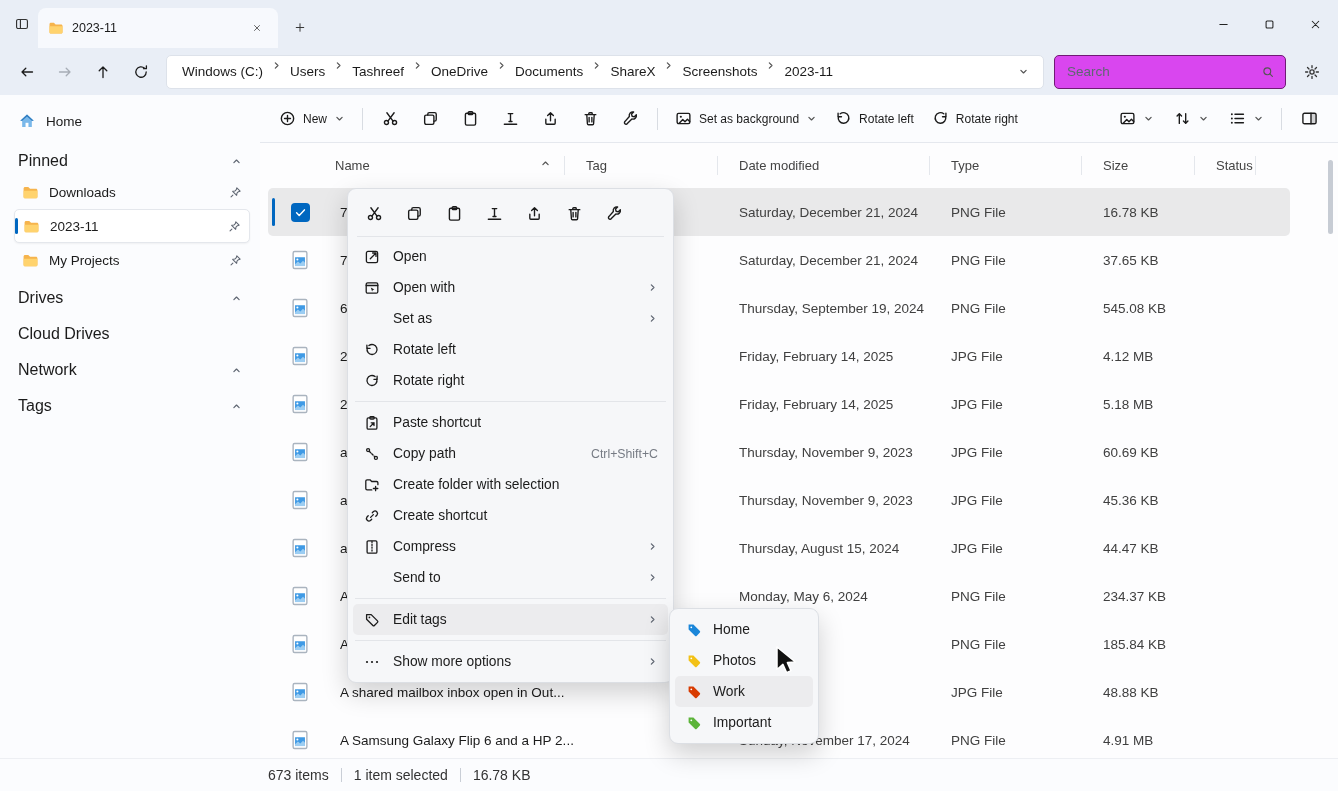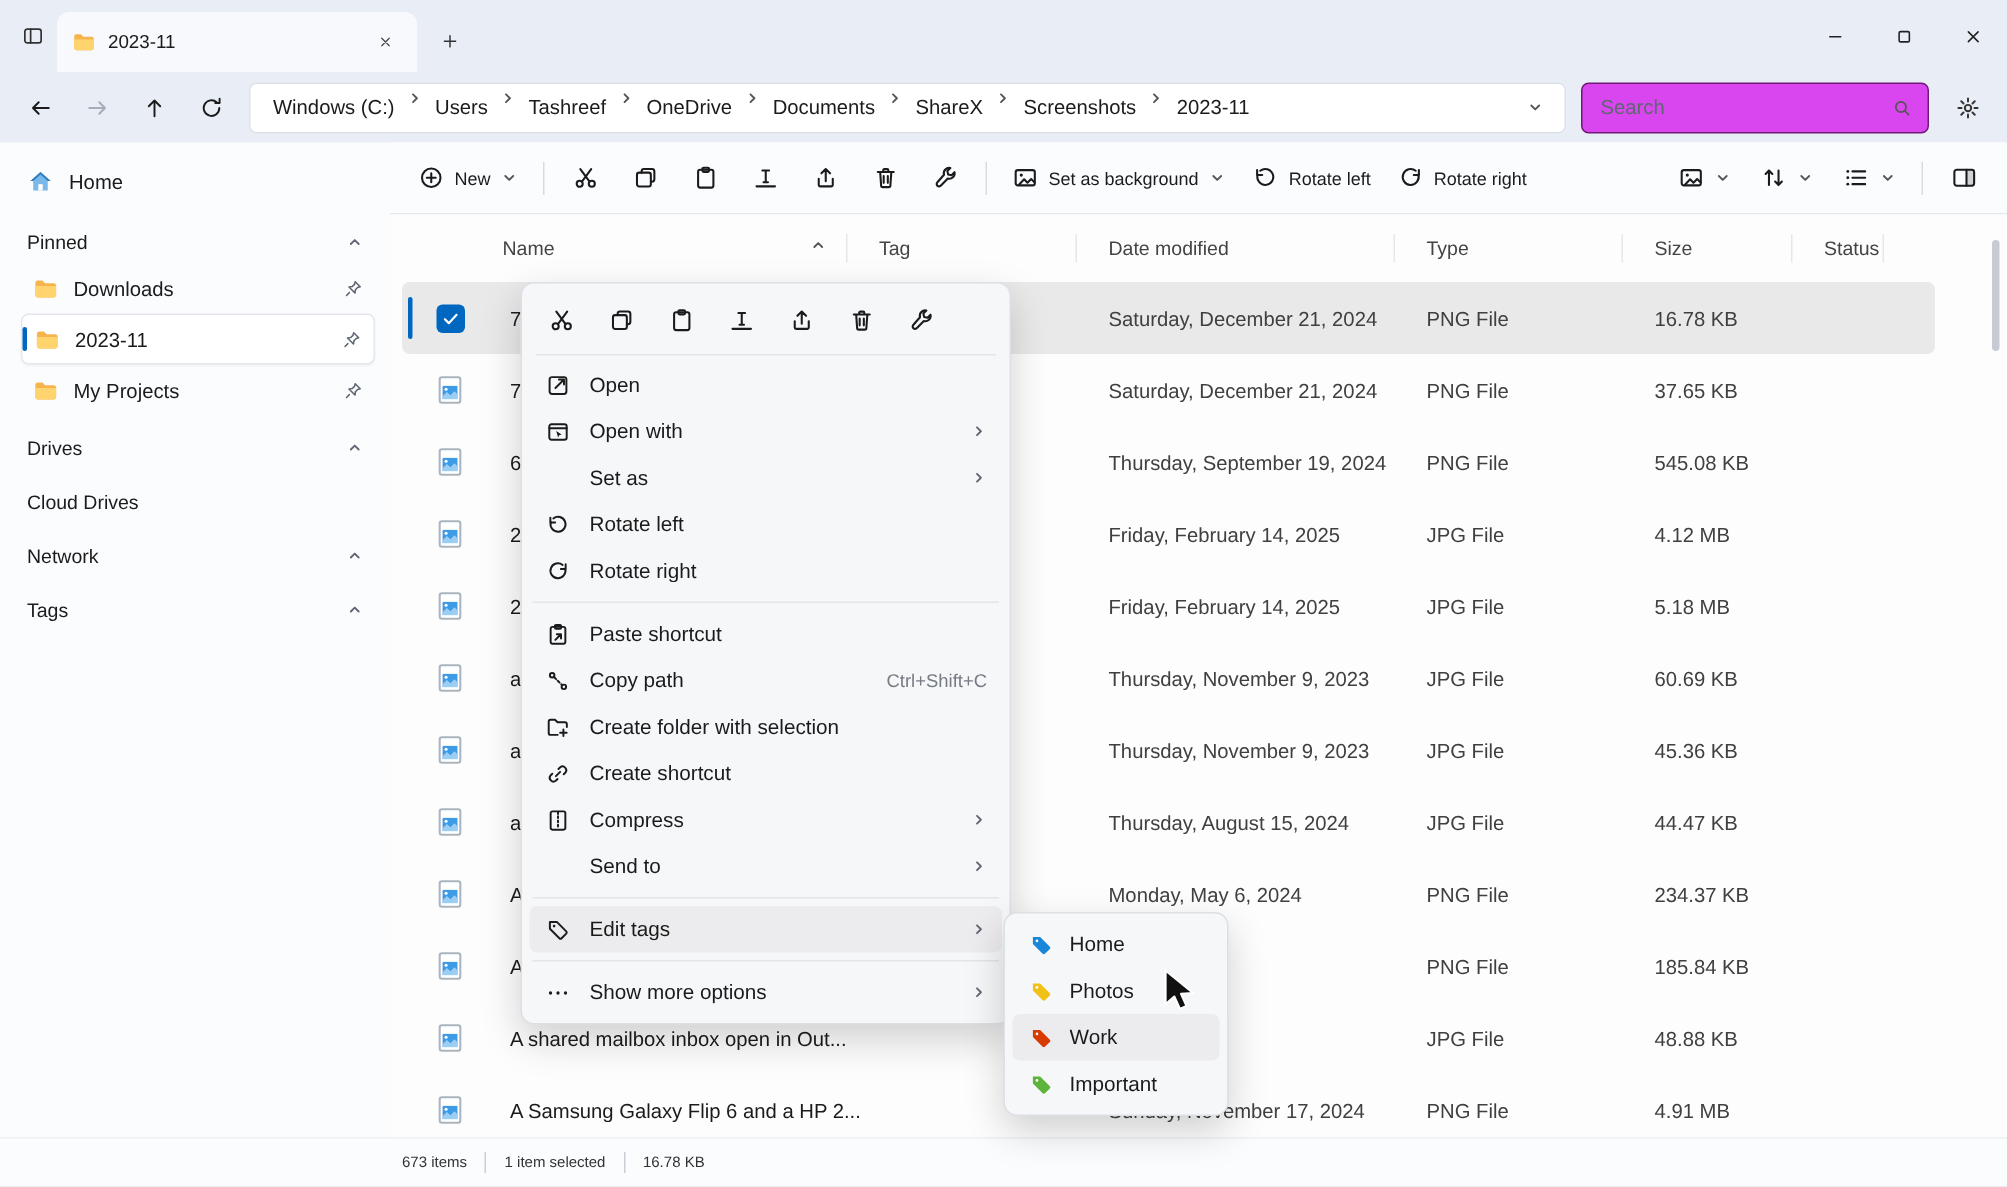--- a/index.html
+++ b/index.html
@@ -55,21 +55,21 @@
   .sidebar{position:absolute;left:0;top:95px;width:260px;bottom:33px;box-sizing:border-box;padding-top:2px;}
   .side-item{display:flex;align-items:center;height:32px;margin:1px 10px 1px 14px;padding:0 8px;border-radius:5px;gap:10px;position:relative;}
   .side-item.home{height:36px;margin:6px 10px 1px 10px;}
   .side-item .s-label{flex:1;white-space:nowrap;overflow:hidden;}
   .side-item .s-ic .ic{width:17px;height:17px;}
   .side-item.home .s-ic .ic{width:18px;height:18px;}
   .side-item.sel{background:#fff;border:1px solid #e4e7ec;box-shadow:0 1px 2px rgba(0,0,0,.05);}
   .accent-bar{position:absolute;left:0;top:8px;width:3px;height:16px;border-radius:2px;background:#0067c0;}
   .s-pin{color:#5f6672;display:flex;}
   .s-pin .ic{width:13px;height:13px;}
-  .side-header{display:flex;align-items:center;height:28px;margin:8px 10px 0 10px;padding:0 8px;font-size:13px;color:#1b1b1b;}
+  .side-header{display:flex;align-items:center;height:28px;margin:8px 10px 0 10px;padding:0 8px;font-size:16px;color:#1b1b1b;}
   .side-header .s-label{flex:1;}
   .s-chev{color:#5f6672;display:flex;}
   
   .main{position:absolute;left:260px;top:143px;right:0;bottom:33px;overflow:hidden;background:#fdfdfe;}
   .list-header{display:grid;grid-template-columns:310px 153px 212px 152px 113px 1fr;height:45px;align-items:center;margin:0 48px 0 8px;position:relative;}
   .hcell{font-size:13px;color:#444;display:flex;align-items:center;height:100%;padding-left:8px;position:relative;box-sizing:border-box;}
   .hc0{padding-left:67px;}
   .hcell + .hcell::before{content:'';position:absolute;left:-14px;top:13px;bottom:13px;width:1px;background:#e4e7ec;}
   .hc5::after{content:'';position:absolute;left:47px;top:13px;bottom:13px;width:1px;background:#e4e7ec;}
   .hc0 .sort{position:absolute;left:272px;top:15px;color:#555;}
@@ -78,21 +78,21 @@
   .frow.sel::before{content:'';position:absolute;left:4px;top:10px;bottom:10px;width:3px;border-radius:2px;background:#0067c0;}
   .c-lead{display:flex;justify-content:center;}
   .c-name{padding-left:8px;white-space:nowrap;overflow:hidden;}
   .c-date,.c-type,.c-size{padding-left:8px;color:#404040;white-space:nowrap;overflow:hidden;}
   .f-ic .ic{width:22px;height:22px;}
   .chk{width:19px;height:19px;border-radius:4px;background:#0067c0;display:flex;align-items:center;justify-content:center;}
   .chk .ic{width:13px;height:13px;}
   .vscroll{position:absolute;right:3px;top:146px;bottom:36px;width:10px;}
   .vscroll .thumb{position:absolute;top:14px;right:2px;width:5px;height:74px;border-radius:3px;background:#c7ccd4;}
   
-  .statusbar{position:absolute;left:0;right:0;bottom:0;height:33px;display:flex;align-items:center;gap:12px;padding-left:268px;box-sizing:border-box;font-size:10px;color:#333;border-top:1px solid #edeff3;background:#fbfcfe;}
+  .statusbar{position:absolute;left:0;right:0;bottom:0;height:33px;display:flex;align-items:center;gap:12px;padding-left:268px;box-sizing:border-box;font-size:14px;color:#333;border-top:1px solid #edeff3;background:#fbfcfe;}
   .sb-sep{width:1px;height:14px;background:#c9ced6;}
   
   .ctx{position:absolute;left:347px;top:188px;width:327px;background:#f6f7f9;border:1px solid #dcdfe4;border-radius:9px;box-shadow:0 10px 26px rgba(0,0,0,.18);padding:5px;box-sizing:border-box;z-index:50;}
   .ctx-quick{display:flex;gap:6px;padding:2px 4px 4px;}
   .ctx-qbtn{width:34px;height:34px;display:flex;align-items:center;justify-content:center;background:none;border:0;color:#1b1b1b;border-radius:5px;}
   .ctx-qbtn .ic{width:17px;height:17px;}
   .ctx-hr{height:1px;background:#e3e5e9;margin:2px 4px 4px;}
   .ctx-item{display:flex;align-items:center;height:31px;border-radius:5px;padding:0 10px;gap:12px;font-size:13.8px;position:relative;}
   .ctx-item.hl{background:#ececee;}
   .mi-ic{width:18px;display:flex;justify-content:center;color:#1b1b1b;flex:none;}

